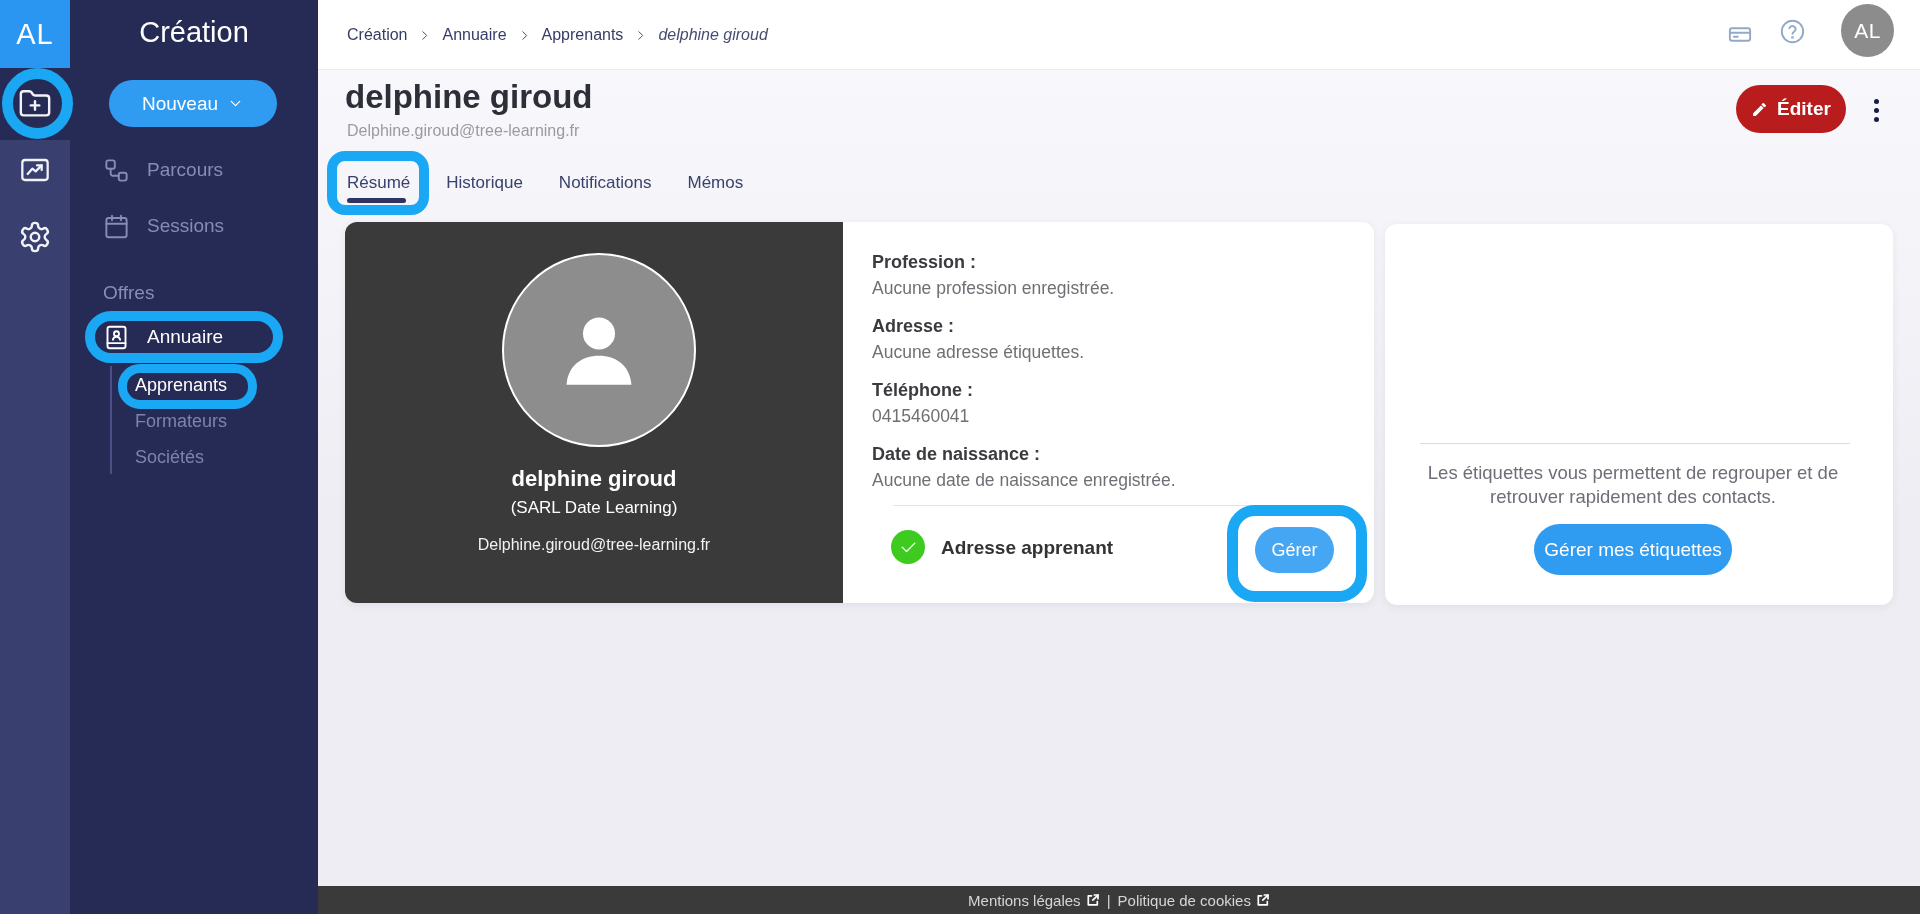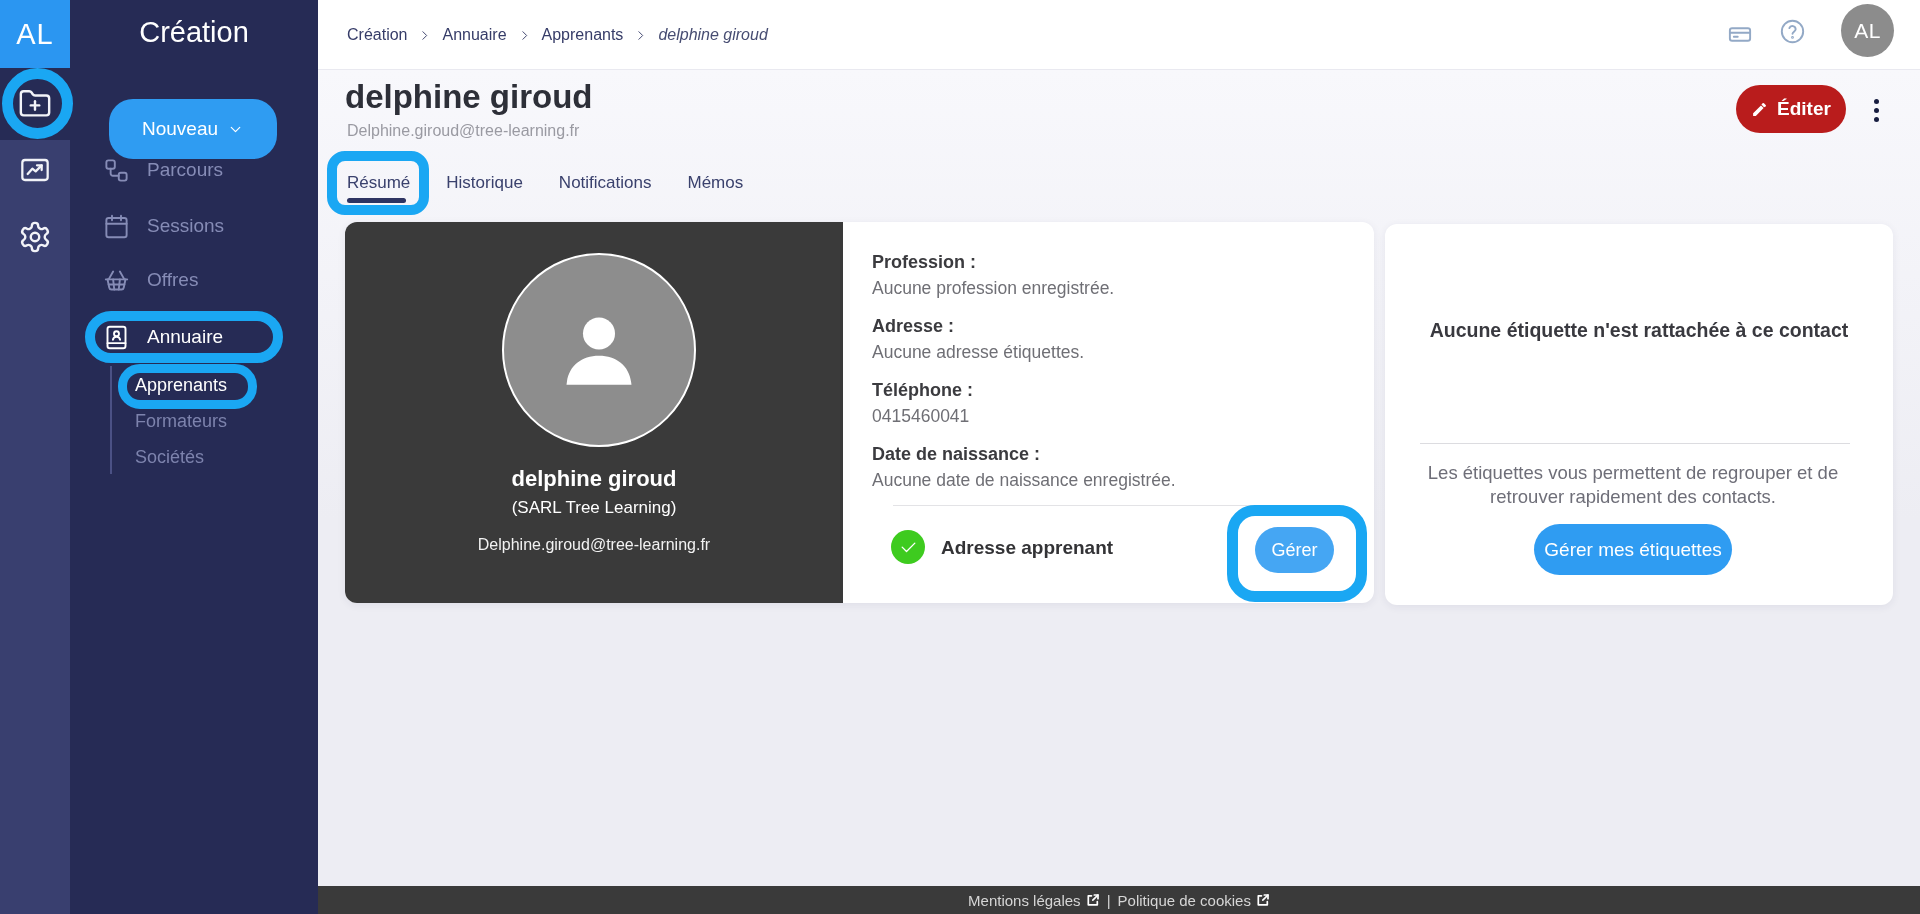--- a/index.html
+++ b/index.html
@@ -13,23 +13,23 @@
   .logo-sq { position:absolute; left:0; top:0; width:70px; height:68px; background:#2b96f1;
     display:flex; align-items:center; justify-content:center; color:#fff; font-size:29px;
     font-weight:500; letter-spacing:1px; }
   .rail-active { position:absolute; left:0; top:68px; width:70px; height:72px; background:#262b55; }
   .rail-ic { position:absolute; left:0; width:70px; display:flex; justify-content:center; color:#f2f3f8; background:transparent; }
 
   
   .sidebar { position:absolute; left:70px; top:0; width:248px; height:914px; background:#262b55; z-index:4; }
   .sb-title { position:absolute; left:70px; top:16px; width:248px; text-align:center;
     color:#ffffff; font-size:29px; font-weight:400; z-index:6; }
-  .btn-nouveau { position:absolute; left:109px; top:80px; width:168px; height:60px; border-radius:24px;
+  .btn-nouveau { position:absolute; left:109px; top:80px; width:168px; height:47px; border-radius:24px;
     background:#2f9cf2; color:#fff; font-size:19px; display:flex; align-items:center;
-    justify-content:center; gap:9px; z-index:6;margin-top:19px; }
+    justify-content:center; gap:9px; z-index:6; }
   .menu-item { position:absolute; left:103px; height:30px; display:flex; align-items:center; gap:17px;
     color:#868cb6; font-size:19px; z-index:6; cursor:pointer; }
   .menu-item.active { color:#ffffff; }
   .menu-sub { position:absolute; left:135px; height:30px; display:flex; align-items:center;
     color:#7d83ad; font-size:18px; z-index:6; cursor:pointer; }
   .menu-sub.active { color:#ffffff; }
   .subline { position:absolute; left:110px; top:366px; width:2px; height:108px; background:#4b5185; z-index:6; }
 
   
   .topbar { position:absolute; left:318px; top:0; width:1602px; height:70px; background:#fff;
@@ -159,21 +159,21 @@
 <div class="menu-item" style="top:211px;">
   <svg class="ic" width="27" height="27" viewBox="0 0 24 24">
     <rect x="3" y="4.5" width="18" height="17" rx="2"></rect>
     <line x1="8" y1="2.5" x2="8" y2="6.5"></line>
       <line x1="16" y1="2.5" x2="16" y2="6.5"></line>
     <line x1="3" y1="9.5" x2="21" y2="9.5"></line>
   </svg>
   <span>Sessions</span>
 </div>
 
-<div class="menu-item" style="top:265px;">
+<div class="menu-item" style="top:265px;flex-direction:column;">
   <svg class="ic" width="27" height="27" viewBox="0 0 24 24" stroke-width="1.5">
     <path d="m15 11-1 9"></path>
       <path d="m19 11-4-7"></path>
       <path d="M2.5 11h19"></path>
     <path d="m4 11 1.6 7.4a2 2 0 0 0 2 1.6h8.8a2 2 0 0 0 2-1.6L20 11"></path>
     <path d="M5 15.5h14"></path>
       <path d="m5 11 4-7"></path>
       <path d="m9 11 1 9"></path>
   </svg>
   <span>Offres</span>
@@ -260,21 +260,21 @@
 
 <div class="card-main">
   <div class="dark-pane">
     <div class="avatar-big">
       <svg width="104" height="104" viewBox="0 0 24 24" fill="#ffffff">
         <circle cx="12" cy="8.2" r="3.7"></circle>
         <path d="M12 13.3c-4 0-6.9 2.3-7.4 6l-.1.7h15l-.1-.7c-.5-3.7-3.4-6-7.4-6z"></path>
       </svg>
     </div>
     <div class="dp-name">delphine giroud</div>
-    <div class="dp-company">(SARL Tree Learning)</div>
+    <div class="dp-company">(SARL Date Learning)</div>
     <div class="dp-email">Delphine.giroud@tree-learning.fr</div>
   </div>
 
   <div class="det-label" style="top:30px;">Profession :</div>
   <div class="det-value" style="top:56px;">Aucune profession enregistrée.</div>
   <div class="det-label" style="top:94px;">Adresse :</div>
   <div class="det-value" style="top:120px;">Aucune adresse étiquettes.</div>
   <div class="det-label" style="top:158px;">Téléphone :</div>
   <div class="det-value" style="top:184px;">0415460041</div>
   <div class="det-label" style="top:222px;">Date de naissance :</div>
@@ -285,21 +285,20 @@
   <div class="check-circle">
     <svg class="ic" width="19" height="19" viewBox="0 0 24 24" stroke-width="3.2">
         <polyline points="20 6.5 9.5 17 4 11.5"></polyline>
       </svg>
   </div>
   <div class="account-label">Adresse apprenant</div>
   <button class="btn-manage">Gérer</button>
 </div>
 
 <div class="card-tags">
-  <div class="tags-title">Aucune étiquette n'est rattachée à ce contact</div>
   <div class="tags-divider"></div>
   <div class="tags-desc">Les étiquettes vous permettent de regrouper et de retrouver rapidement des contacts.</div>
   <button class="btn-tags">Gérer mes étiquettes</button>
 </div>
 
 <div class="footer">
   <a>
     <span>Mentions légales</span>
     <svg class="ic" width="14" height="14" viewBox="0 0 14 14" stroke-width="1.6" style="color:#ffffff;">
       <path d="M5.5 2.8H2.3v9h9V8.6"></path>

